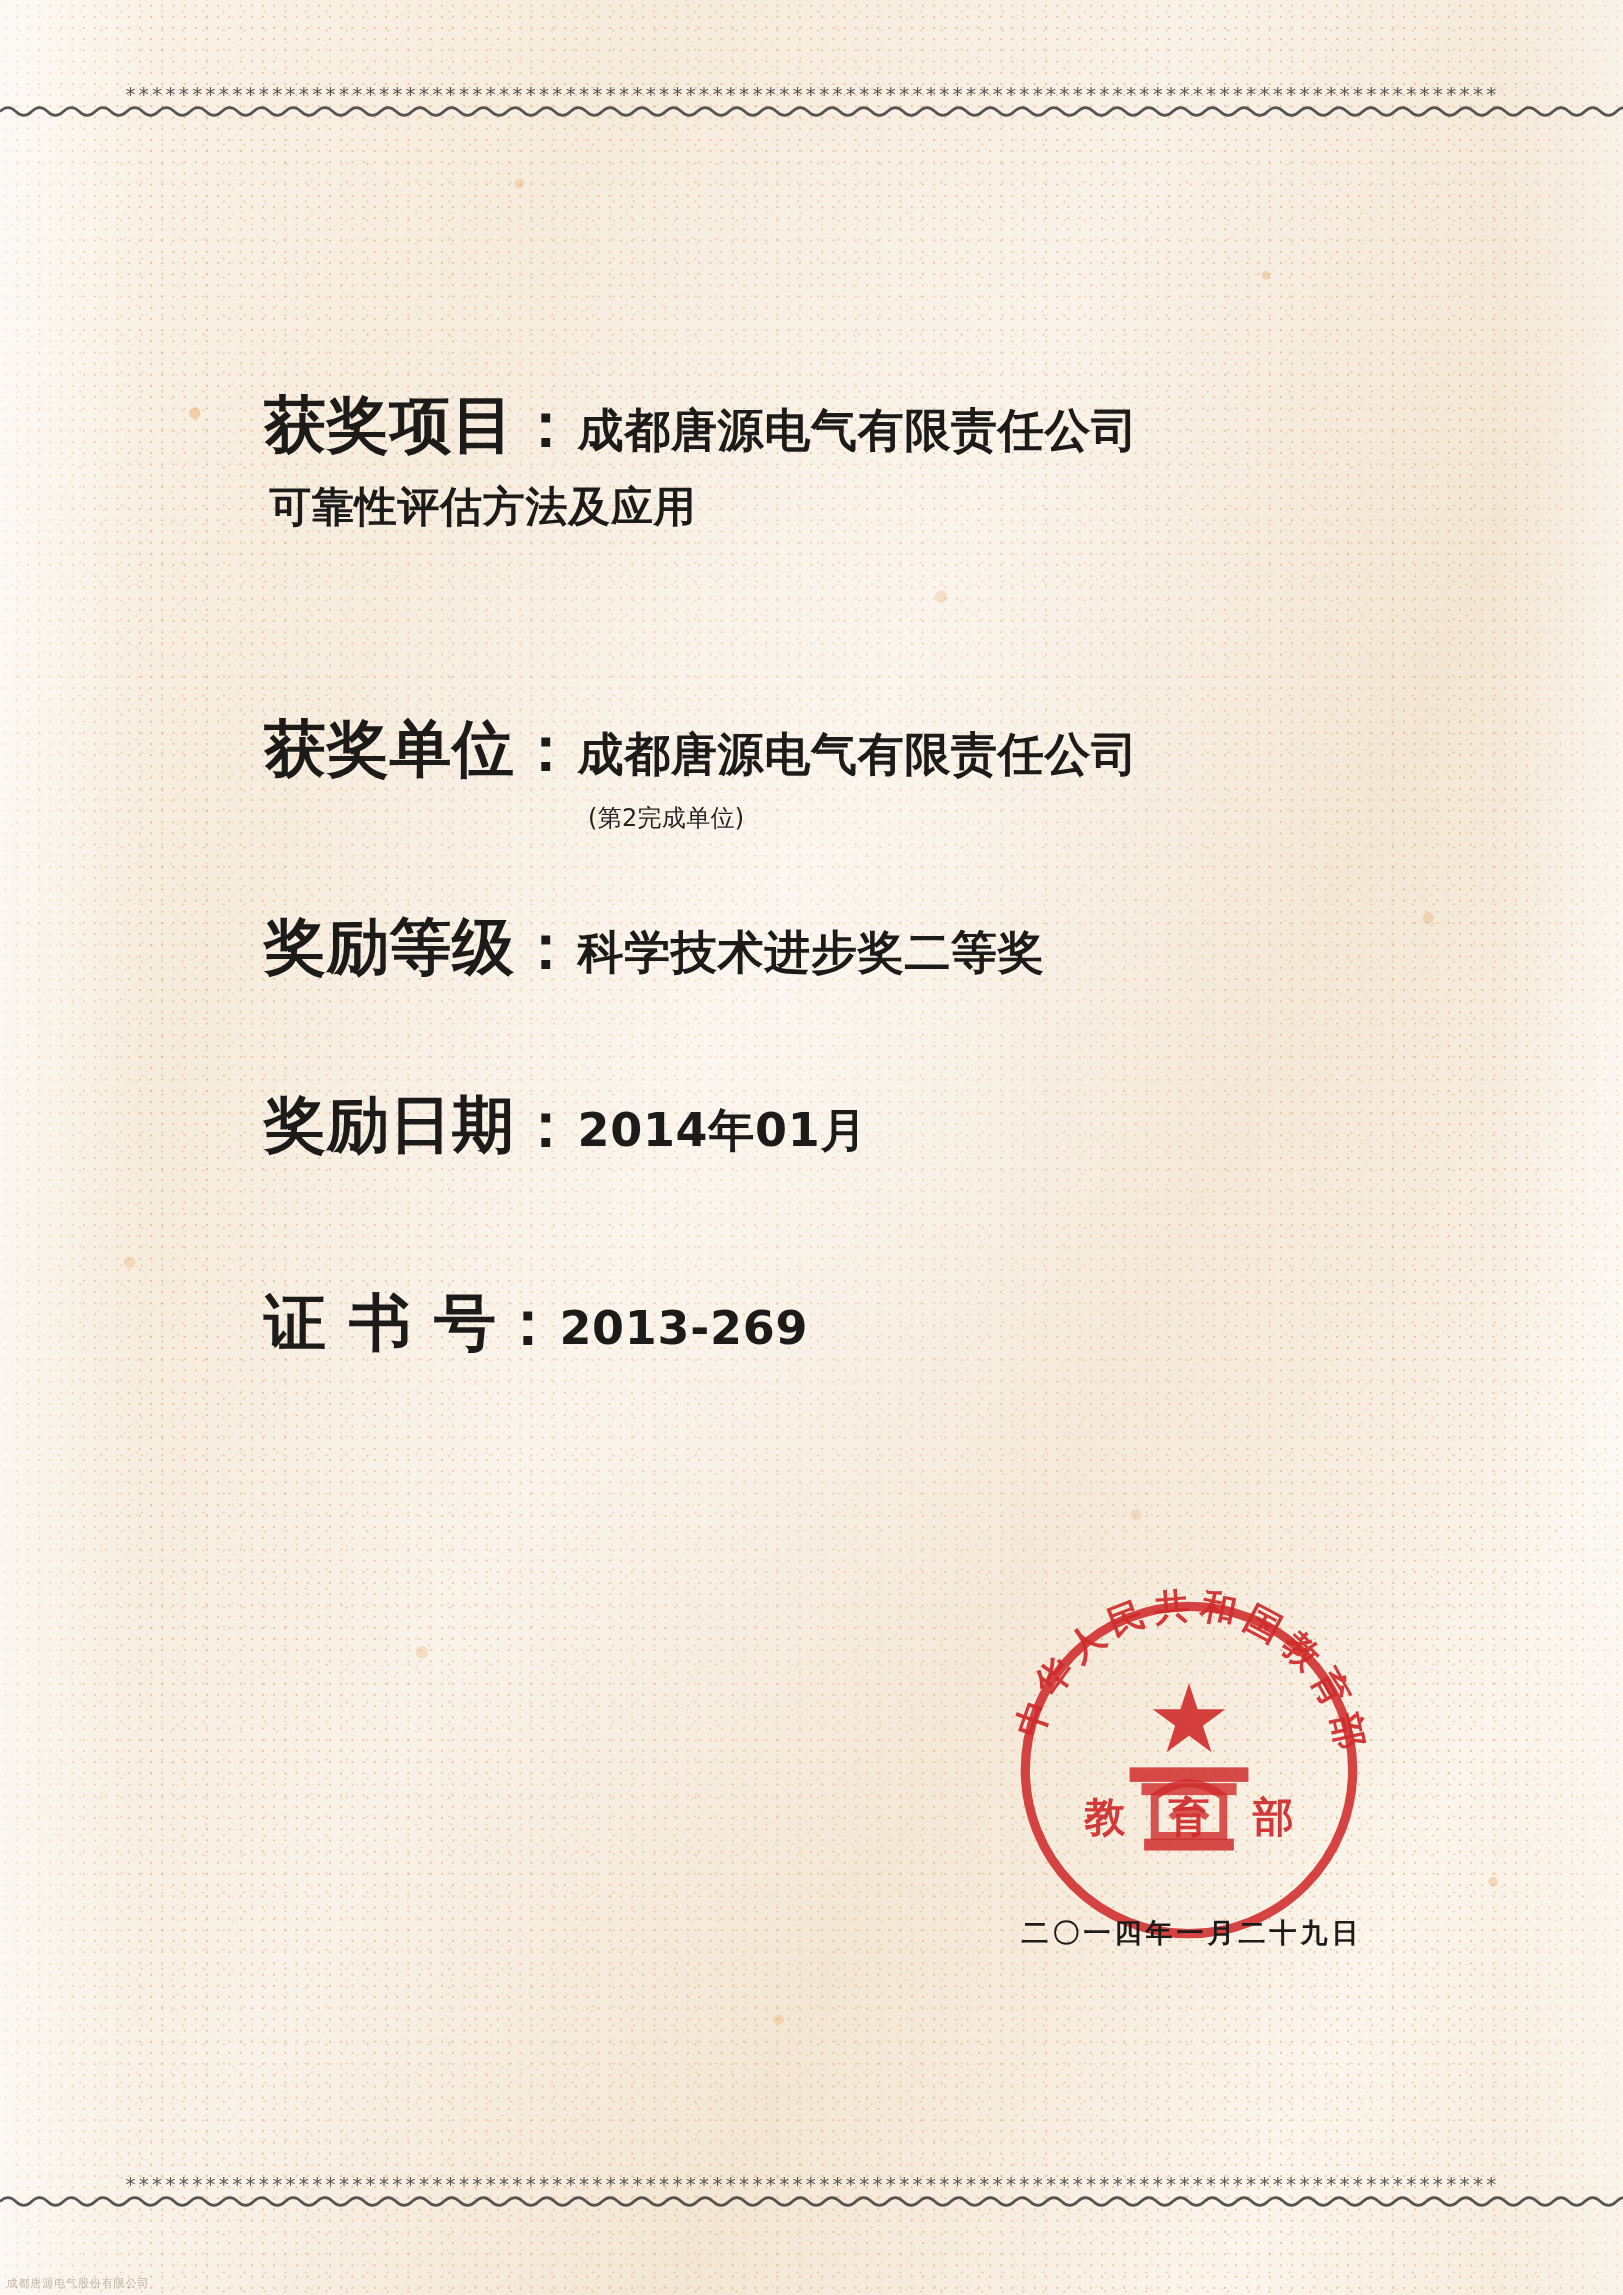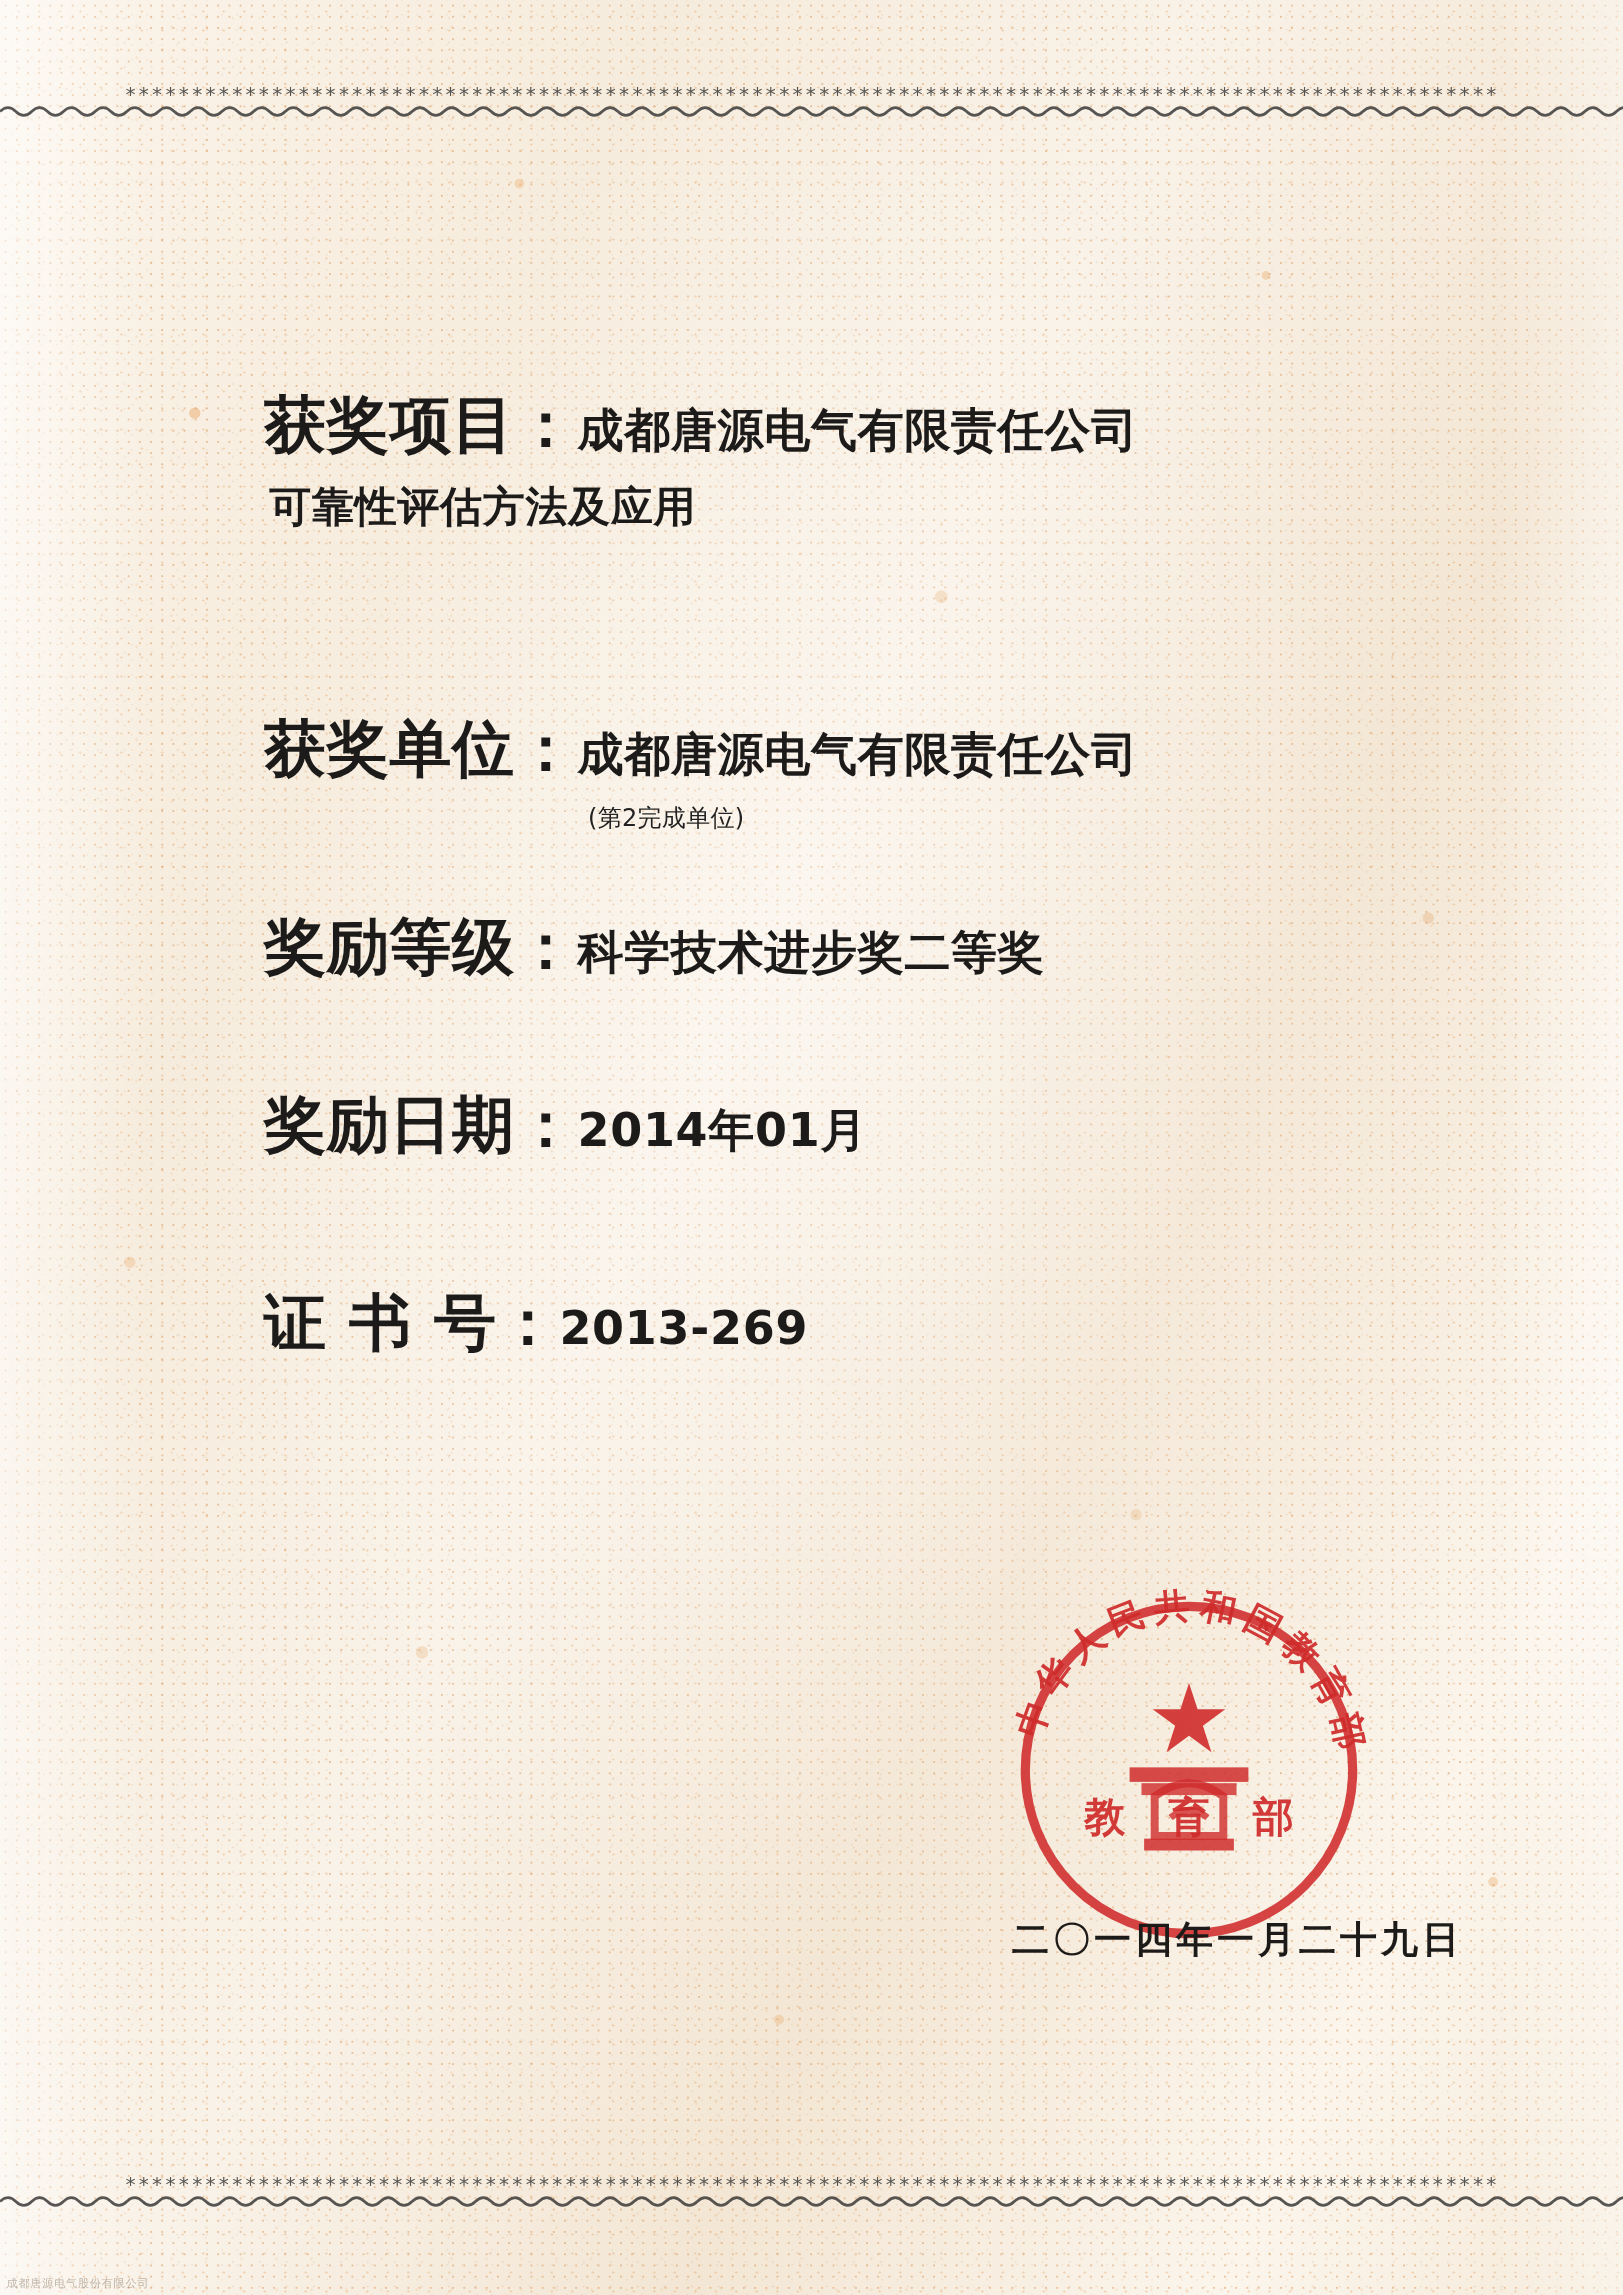--- a/index.html
+++ b/index.html
@@ -150,22 +150,22 @@
     letter-spacing: 14.5px;
     text-indent: 14.5px;
     opacity: 0.92;
   }
 
   .seal-date {
     position: absolute;
     left: 921px;
     top: 1915px;
     width: 542px;
-    text-align: right;
-    font-size: 37px;
+    text-align: center;
+    font-size: 27px;
     font-weight: bold;
     color: #1d1b19;
     letter-spacing: 4px;
   }
 
   .watermark {
     position: absolute;
     left: 6.6px;
     bottom: 4px;
     font-size: 11.2px;

